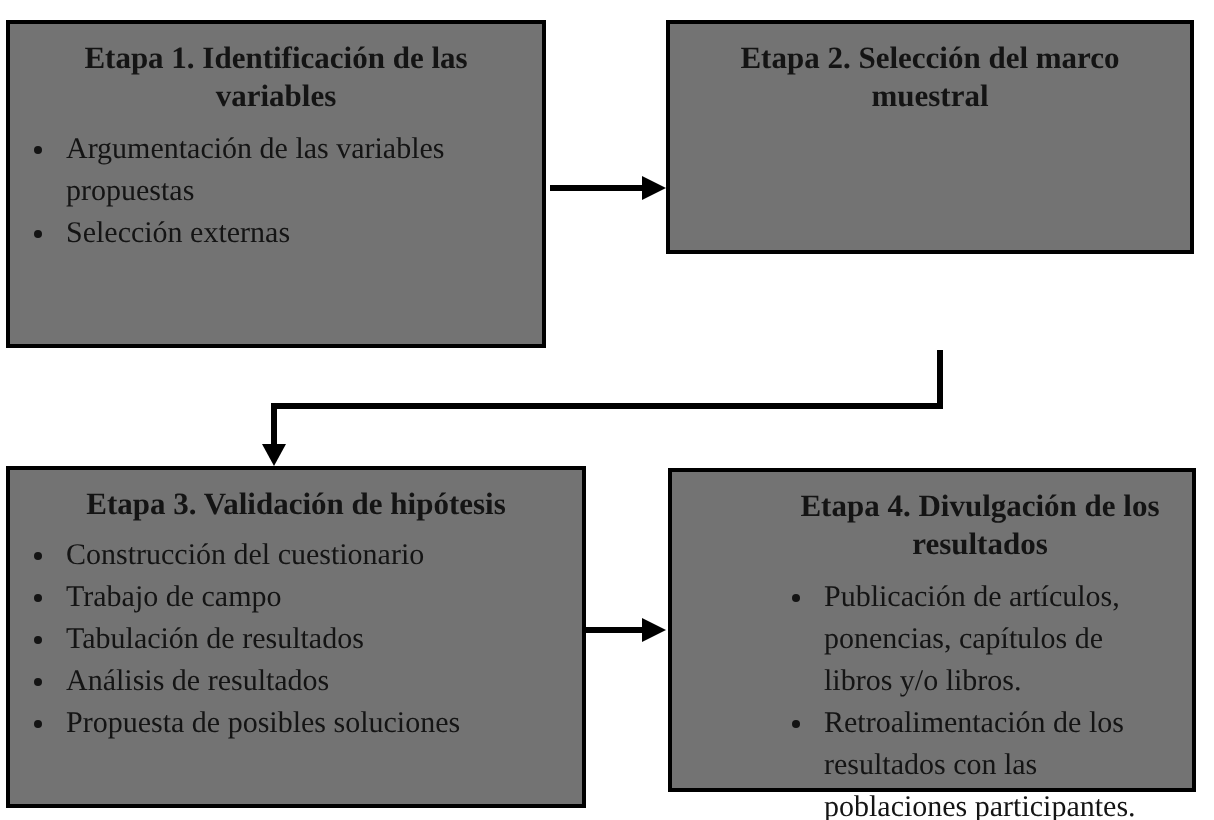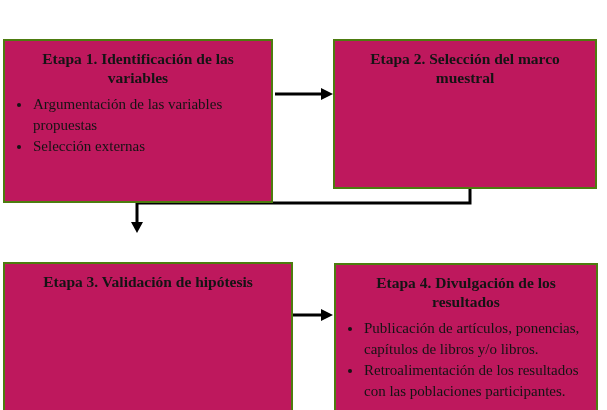--- a/index.html
+++ b/index.html
@@ -20,28 +20,27 @@
     position: absolute;
     left: 0;
     top: 0;
     width: 607px;
     height: 410px;
     pointer-events: none;
   }
   .stage-box {
     position: absolute;
     box-sizing: border-box;
-    border: 2px solid #4d7c0f;
-    background: #be185d;
-    margin-top: 29px;
+    border: 2px solid #000000;
+    background: #737373;
   }
   .box1 { left: 3px;   top: 10px;  width: 270px; height: 164px; }
-  .box2 { left: 333px; top: 10px;  width: 264px; height: 150px; }
+  .box2 { left: 333px; top: 10px;  width: 264px; height: 117px; }
   .box3 { left: 3px;   top: 233px; width: 290px; height: 171px; }
-  .box4 { left: 334px; top: 234px; width: 264px; height: 162px; }
+  .box4 { left: 334px; top: 234px; width: 264px; height: 162px; padding-left: 48px; }
   .box-title {
     font-weight: bold;
     font-size: 15.5px;
     line-height: 1.25;
     text-align: center;
     padding: 8px 16px 0 16px;
   }
   .box-list {
     margin: 6px 0 0 0;
     padding: 0 8px 0 27px;
@@ -84,20 +83,27 @@
       <li>Selección externas</li>
     </ul>
   </div>
 
   <div class="stage-box box2">
     <div class="box-title">Etapa 2. Selección del marco muestral</div>
   </div>
 
   <div class="stage-box box3">
     <div class="box-title">Etapa 3. Validación de hipótesis</div>
+    <ul class="box-list">
+      <li>Construcción del cuestionario</li>
+      <li>Trabajo de campo</li>
+      <li>Tabulación de resultados</li>
+      <li>Análisis de resultados</li>
+      <li>Propuesta de posibles soluciones</li>
+    </ul>
   </div>
 
   <div class="stage-box box4">
     <div class="box-title">Etapa 4. Divulgación de los resultados</div>
     <ul class="box-list">
       <li>Publicación de artículos, ponencias, capítulos de libros y/o libros.</li>
       <li>Retroalimentación de los resultados con las poblaciones participantes.</li>
     </ul>
   </div>
 

